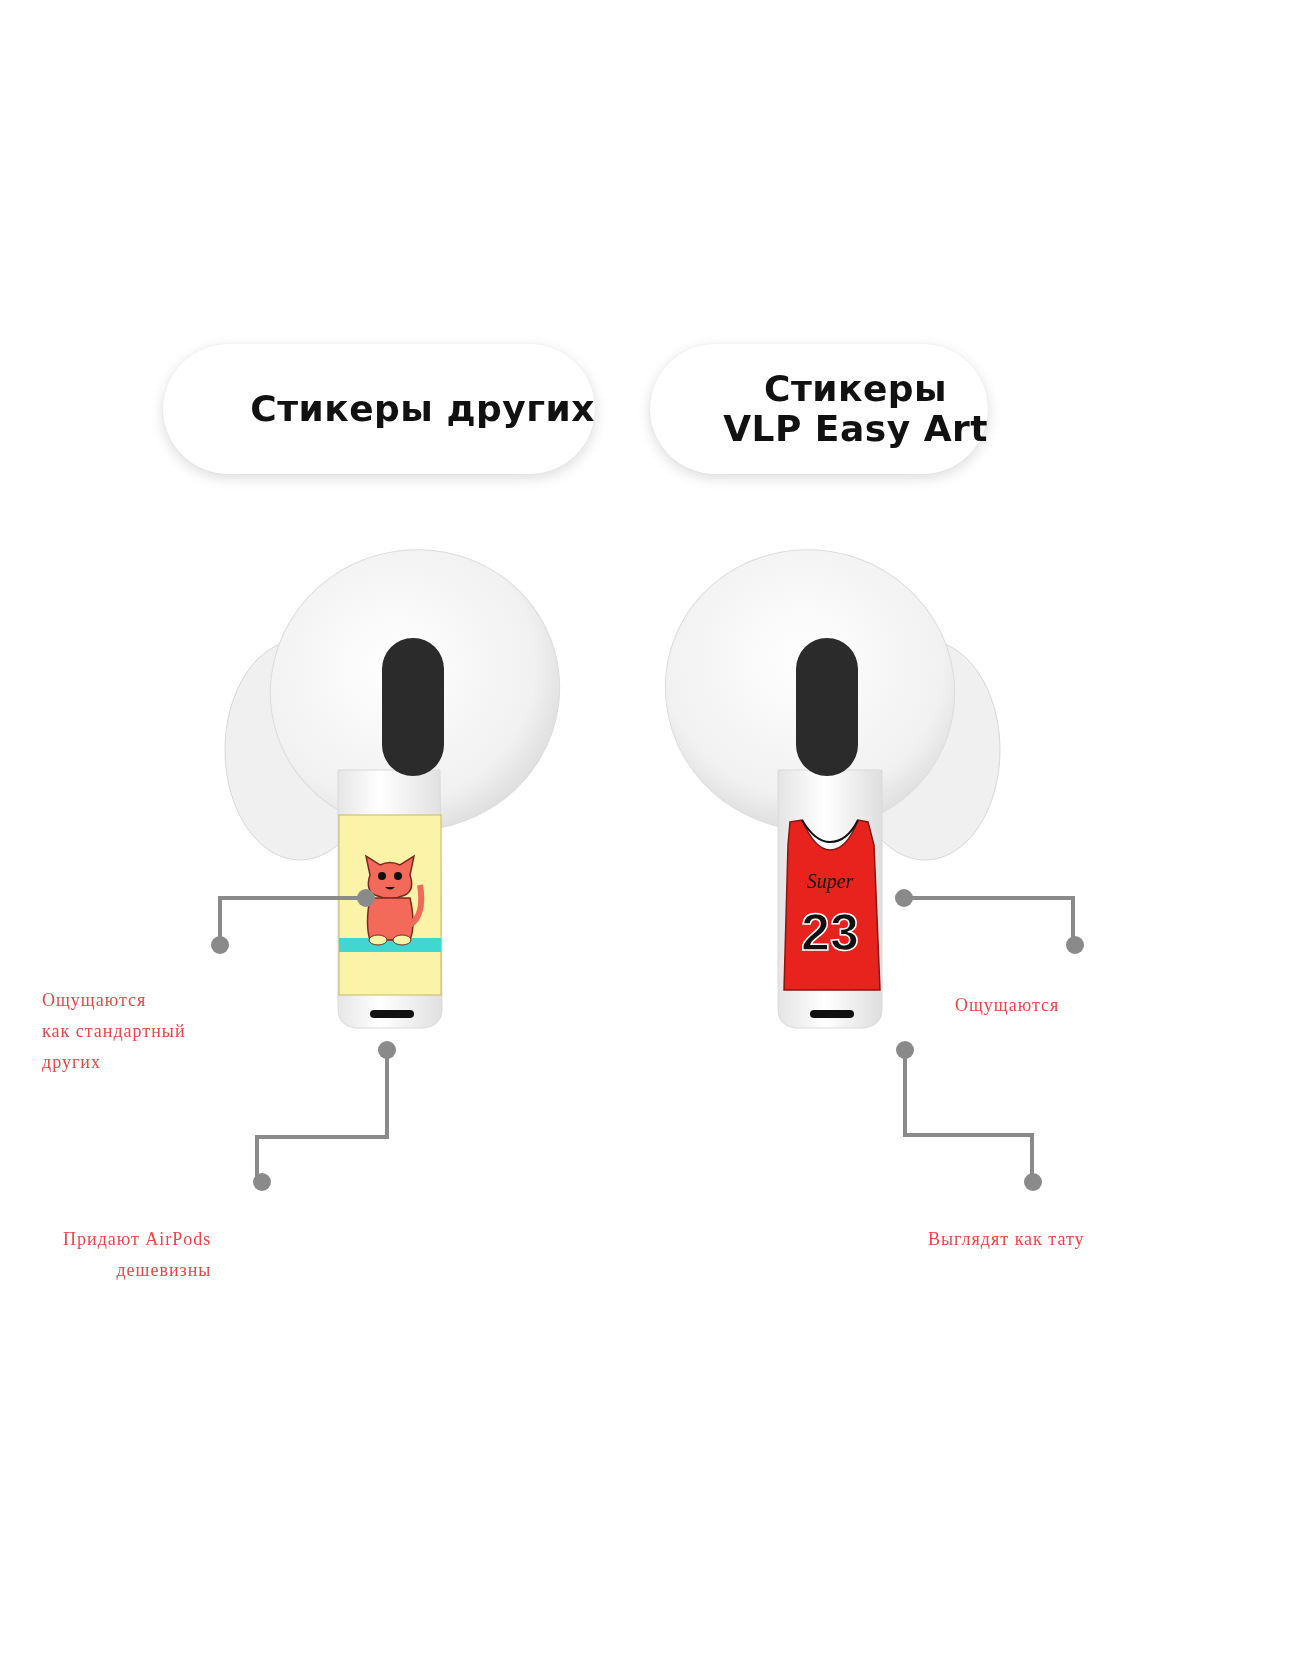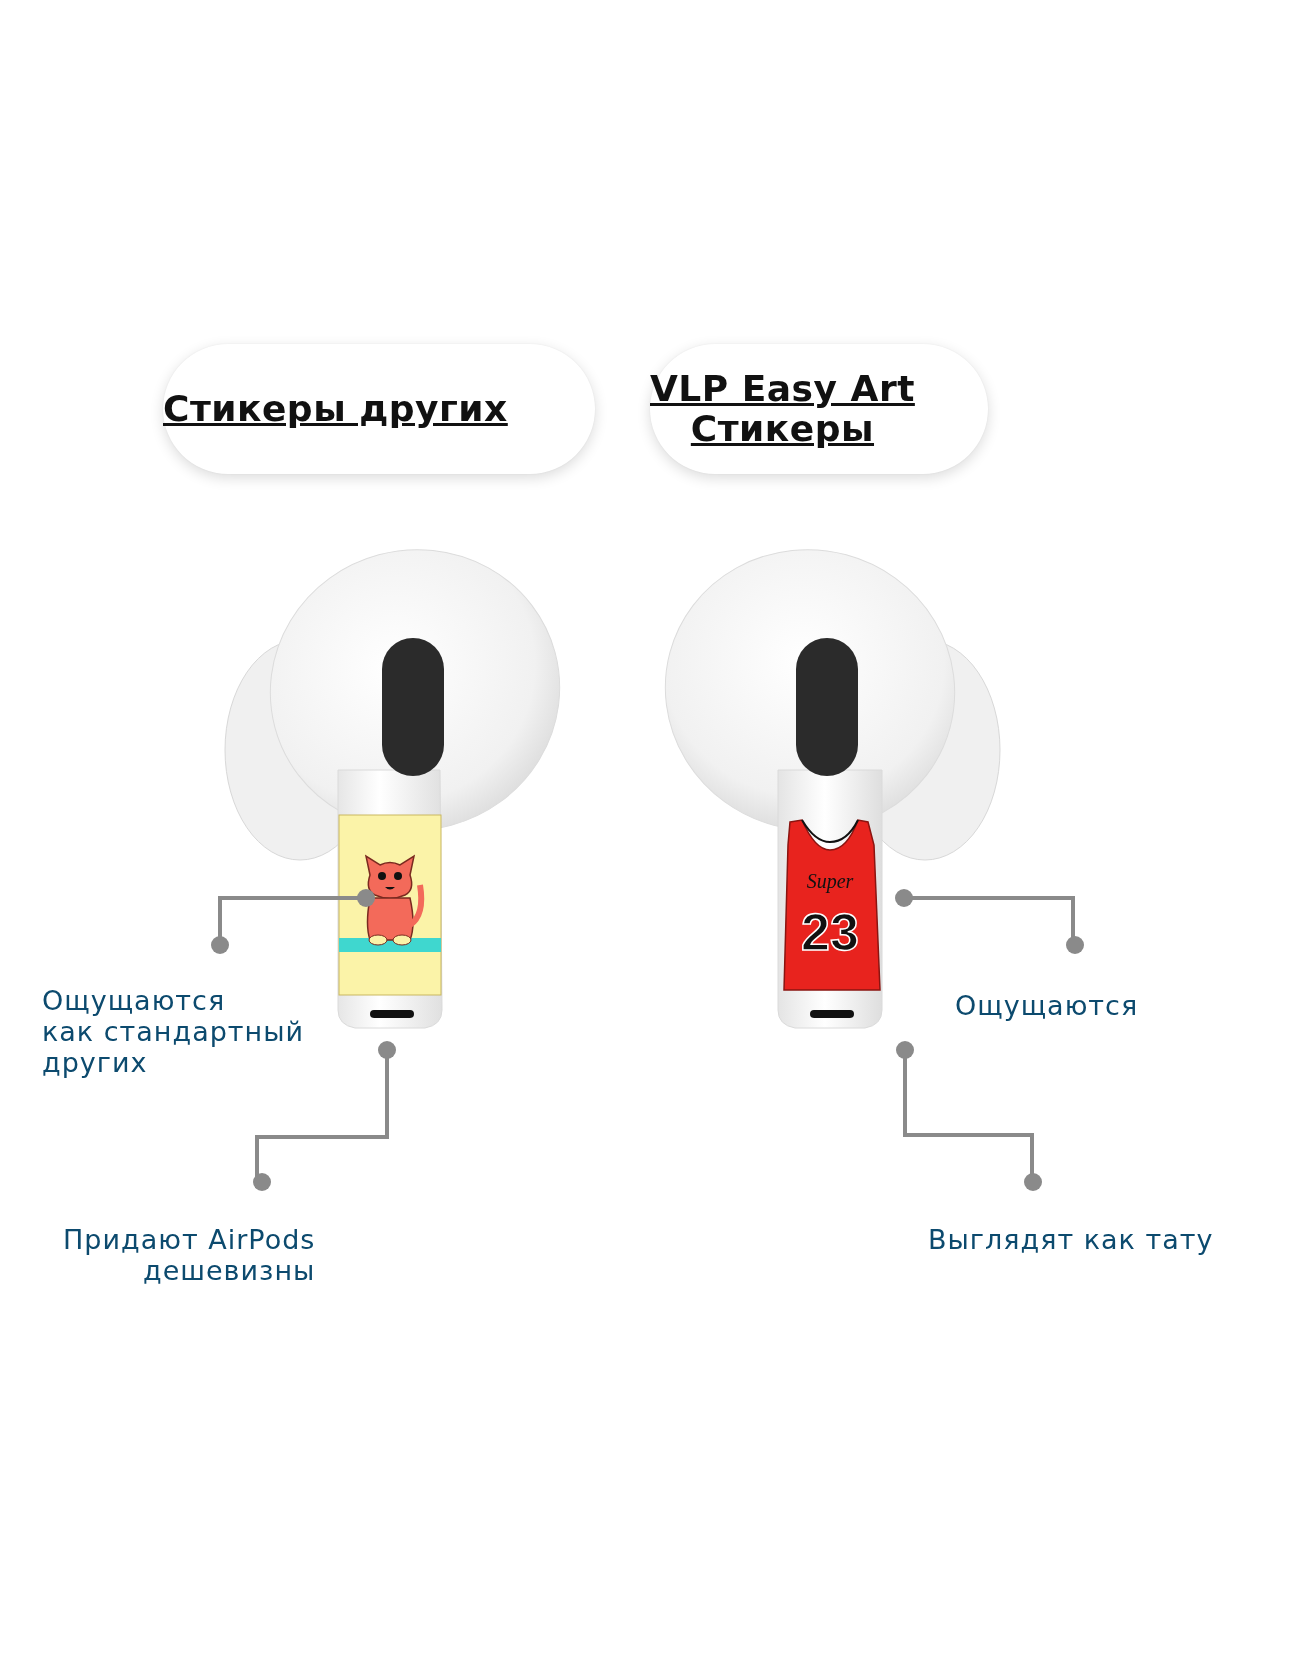--- a/index.html
+++ b/index.html
@@ -4,50 +4,50 @@
   <style>
     * { box-sizing: border-box; margin: 0; padding: 0; }
     html, body { width: 1296px; height: 1666px; background: #ffffff; overflow: hidden; }
     body { position: relative; font-family: "DejaVu Sans", "Liberation Sans", sans-serif; color: #111; }
 
     .pill {
       position: absolute;
       background: #ffffff;
       border-radius: 72px;
       box-shadow: 0 4px 14px rgba(0,0,0,0.14), 0 0 2px rgba(0,0,0,0.06);
-      display: flex; align-items: center; justify-content: flex-start; text-align: center; text-decoration: underline;
+      display: flex; align-items: center; justify-content: flex-end; text-align: center;
     }
     .pill-text {
       font-weight: bold; font-size: 36px; line-height: 40px; color: #111; letter-spacing: 0.5px;
     }
     .pill-text span { display: block; }
 
     .caption {
       position: absolute;
-      font-size: 27px; line-height: 31px; color: #0c4a6e; letter-spacing: 1px;
+      font-size: 18px; line-height: 31px; color: #ef4444; letter-spacing: 1px; font-family: Liberation Serif, serif;
     }
     .caption span { display: block; }
 
     .bud { position: absolute; }
 
     svg.overlay { position: absolute; left: 0; top: 0; pointer-events: none; }
   </style>
 </head>
 <body>
 
 <div class="pill" style="left:163px; top:344px; width:432px; height:130px;">
   <div class="pill-text">
     <span>Стикеры других</span>
   </div>
 </div>
 
 <div class="pill" style="left:650px; top:344px; width:338px; height:130px;">
   <div class="pill-text">
+    <span>Стикеры</span>
     <span>VLP Easy Art</span>
-    <span>Стикеры</span>
   </div>
 </div>
 
 <svg class="bud" style="left:220px; top:520px;" width="360" height="520" viewBox="0 0 360 520">
   <defs>
     <radialGradient id="gL" cx="45%" cy="40%" r="65%">
       <stop offset="0%" stop-color="#ffffff"></stop>
       <stop offset="75%" stop-color="#f1f1f1"></stop>
       <stop offset="100%" stop-color="#d9d9d9"></stop>
     </radialGradient>

